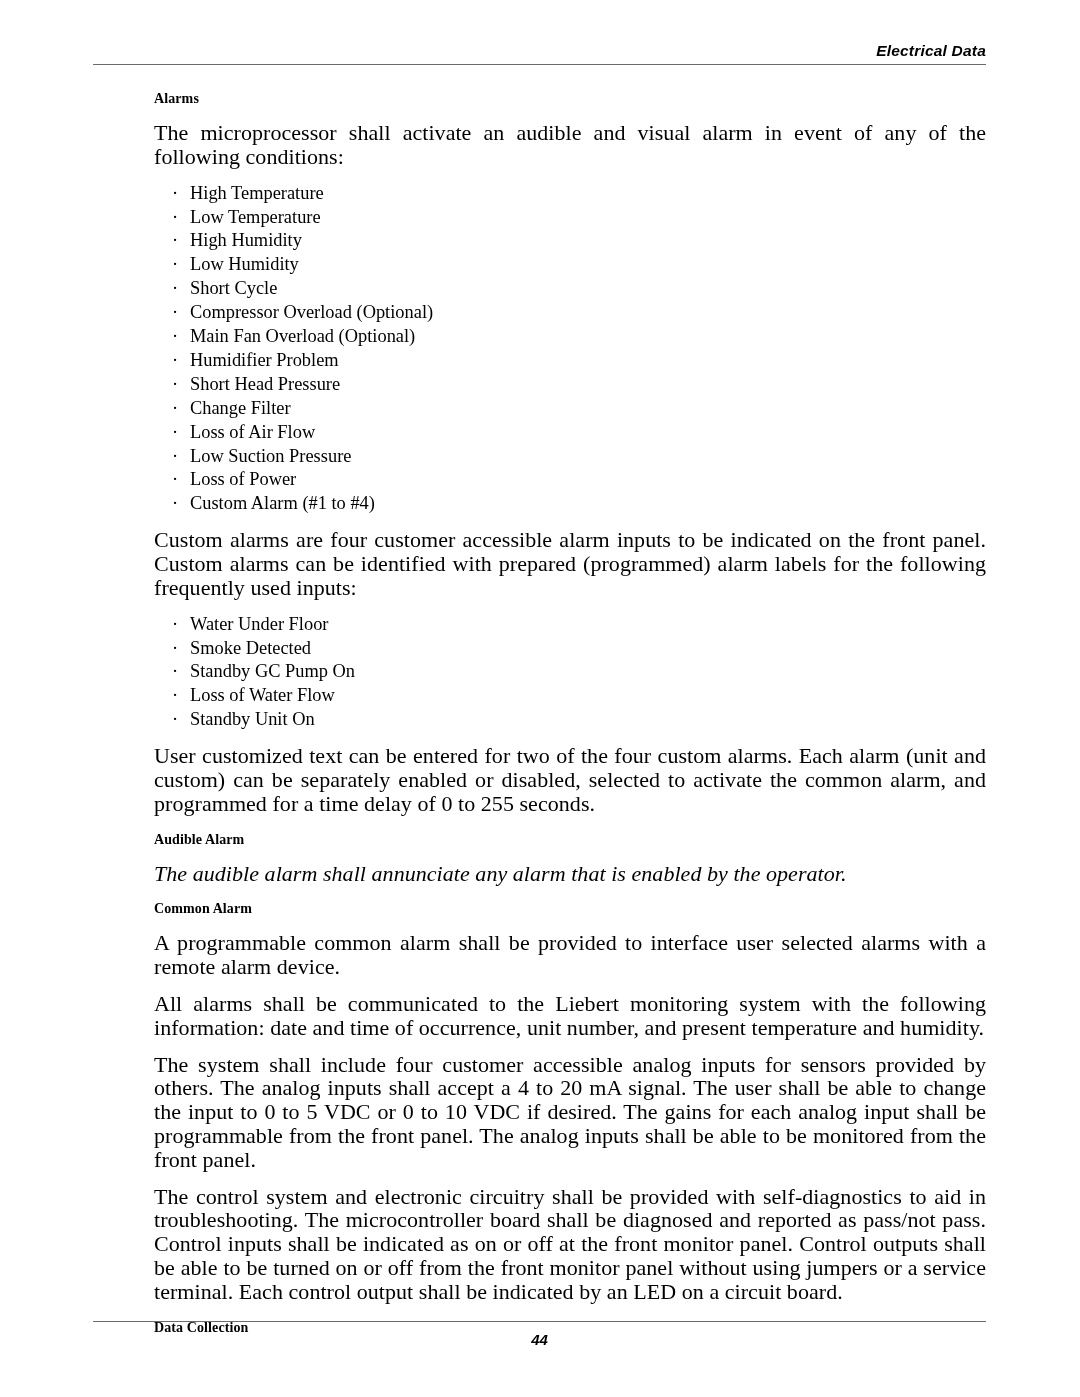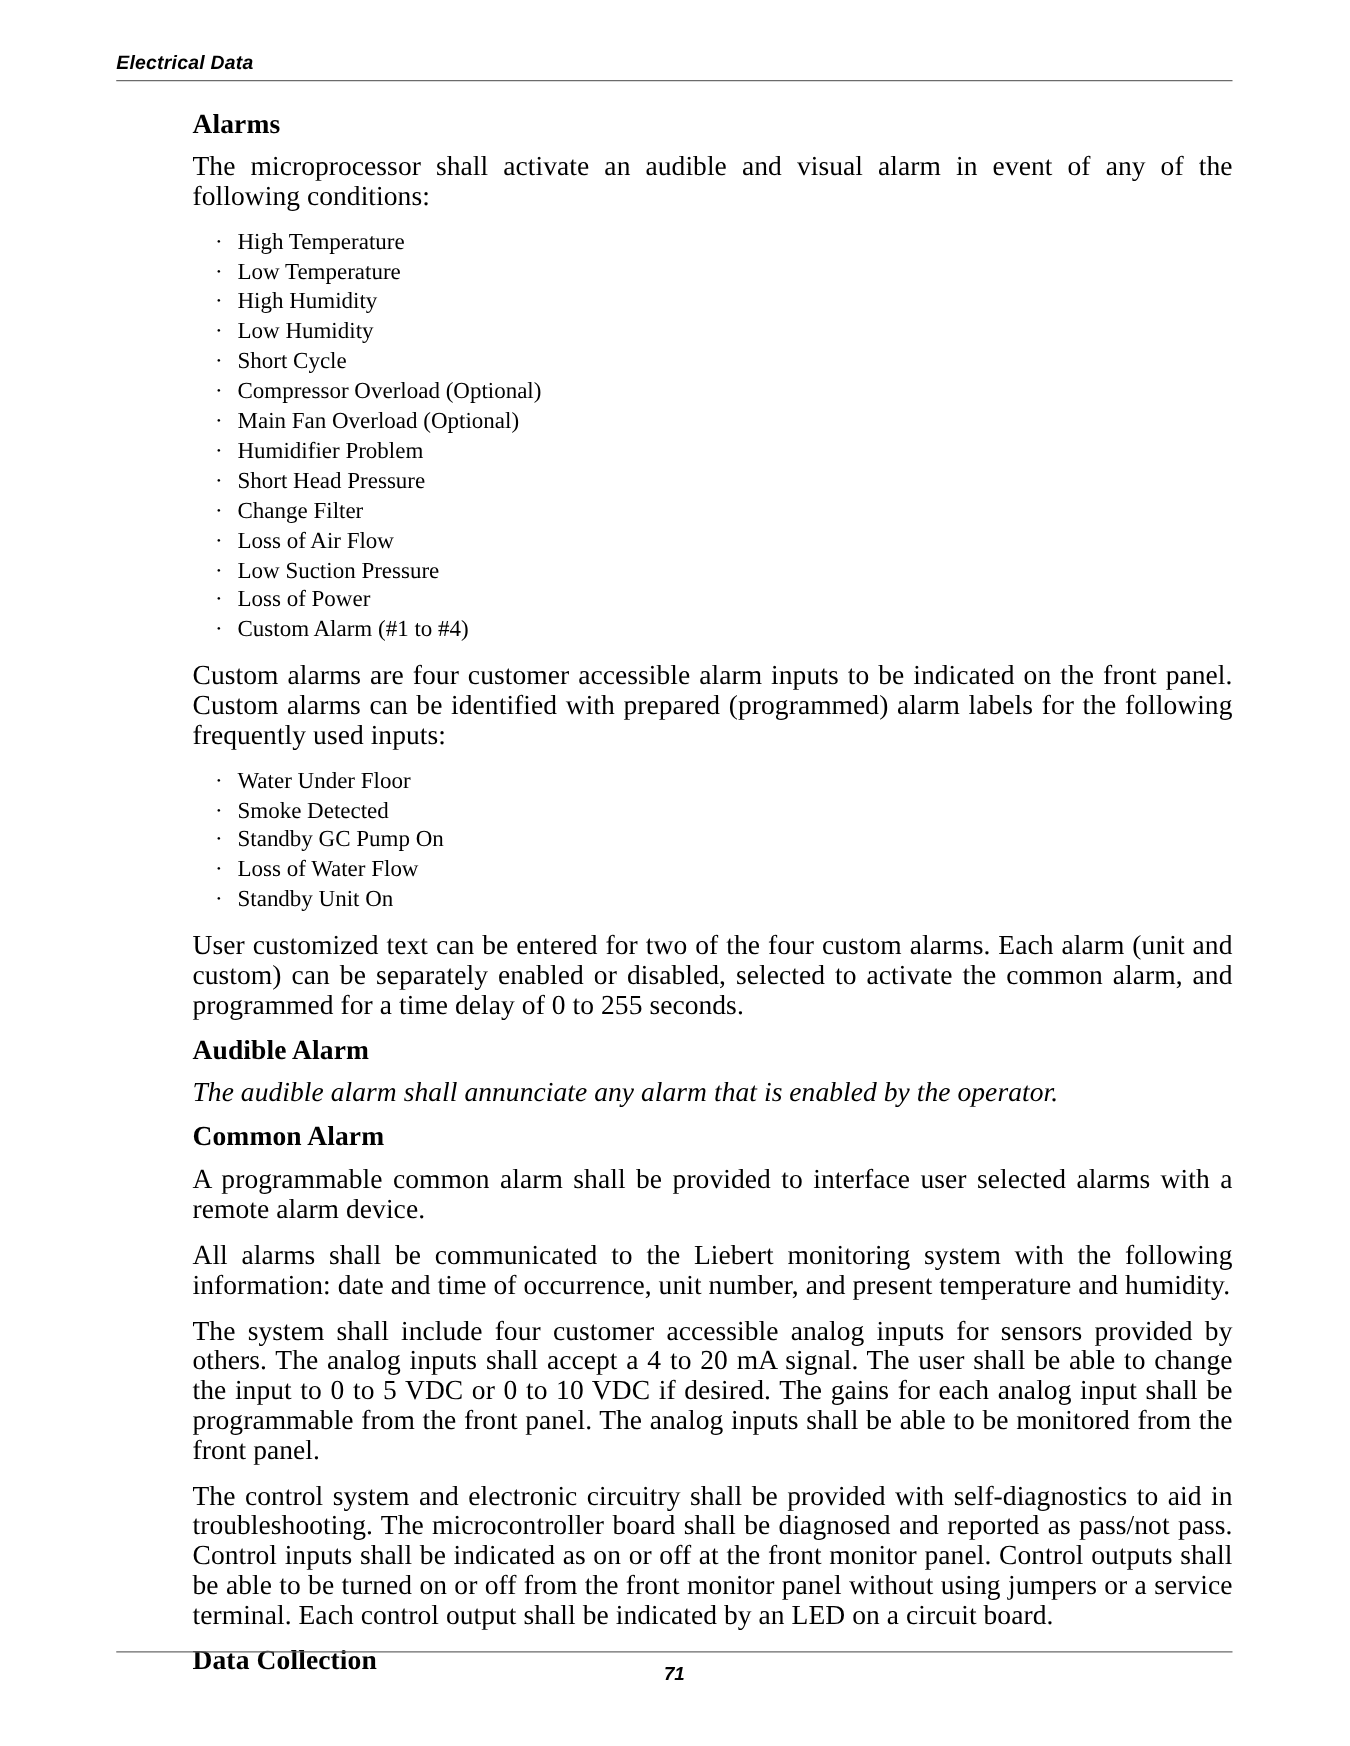--- a/index.html
+++ b/index.html
@@ -30,21 +30,21 @@
     position: absolute;
     left: 93px;
     top: 42px;
     width: 893px;
   }
   .header-title {
     font-family: "Liberation Sans", "DejaVu Sans", sans-serif;
     font-style: italic;
     font-weight: bold;
     font-size: 15.5px;
-    text-align: left;
+    text-align: right;
     letter-spacing: 0.2px;
     line-height: 18px;
     color: #000;
   }
   .header-rule {
     margin-top: 4px;
     border: 0;
     border-top: 1.6px solid #6b6b6b;
     width: 893px;
     height: 0;
@@ -54,21 +54,21 @@
   .content {
     position: absolute;
     left: 154px;
     top: 88px;
     width: 832px;
   }
 
   h2.section-heading {
     font-family: "Liberation Serif", "DejaVu Serif", serif;
     font-weight: bold;
-    font-size: 22px;
+    font-size: 14px;
     line-height: 22px;
     margin: 0 0 11px 0;
     letter-spacing: 0.1px;
   }
   h2.section-heading.spaced {
     margin-top: 7px;
   }
 
   p.body-text {
     font-family: "Liberation Serif", "DejaVu Serif", serif;
@@ -184,16 +184,16 @@
     <p class="body-text">The system shall include four customer accessible analog inputs for sensors provided by others. The analog inputs shall accept a 4 to 20 mA signal. The user shall be able to change the input to 0 to 5 VDC or 0 to 10 VDC if desired. The gains for each analog input shall be programmable from the front panel. The analog inputs shall be able to be monitored from the front panel.</p>
 
     <p class="body-text">The control system and electronic circuitry shall be provided with self-diagnostics to aid in troubleshooting. The microcontroller board shall be diagnosed and reported as pass/not pass. Control inputs shall be indicated as on or off at the front monitor panel. Control outputs shall be able to be turned on or off from the front monitor panel without using jumpers or a service terminal. Each control output shall be indicated by an LED on a circuit board.</p>
 
     <h2 class="section-heading spaced">Data Collection</h2>
 
   </div>
 
   <div class="footer">
     <hr class="footer-rule">
-    <div class="footer-page-number">71</div>
+    <div class="footer-page-number">44</div>
   </div>
 
 </div>
 
 </body></html>

